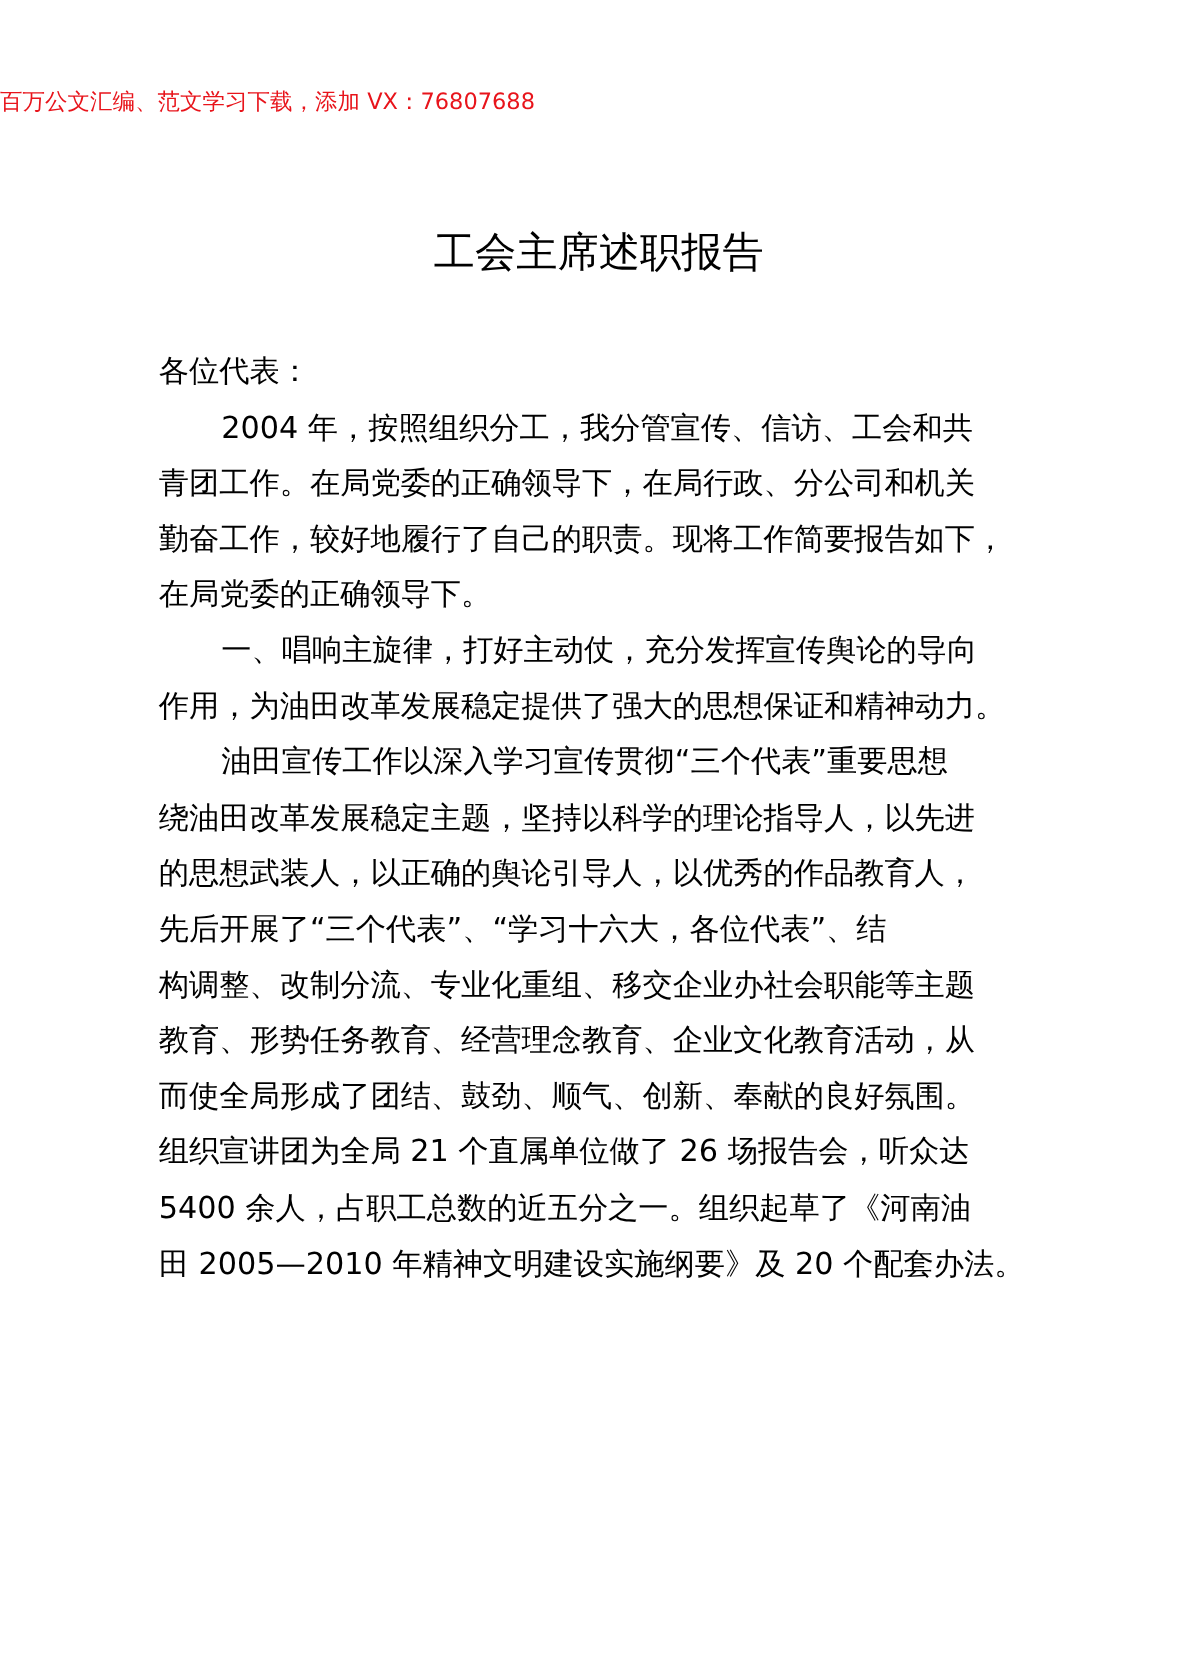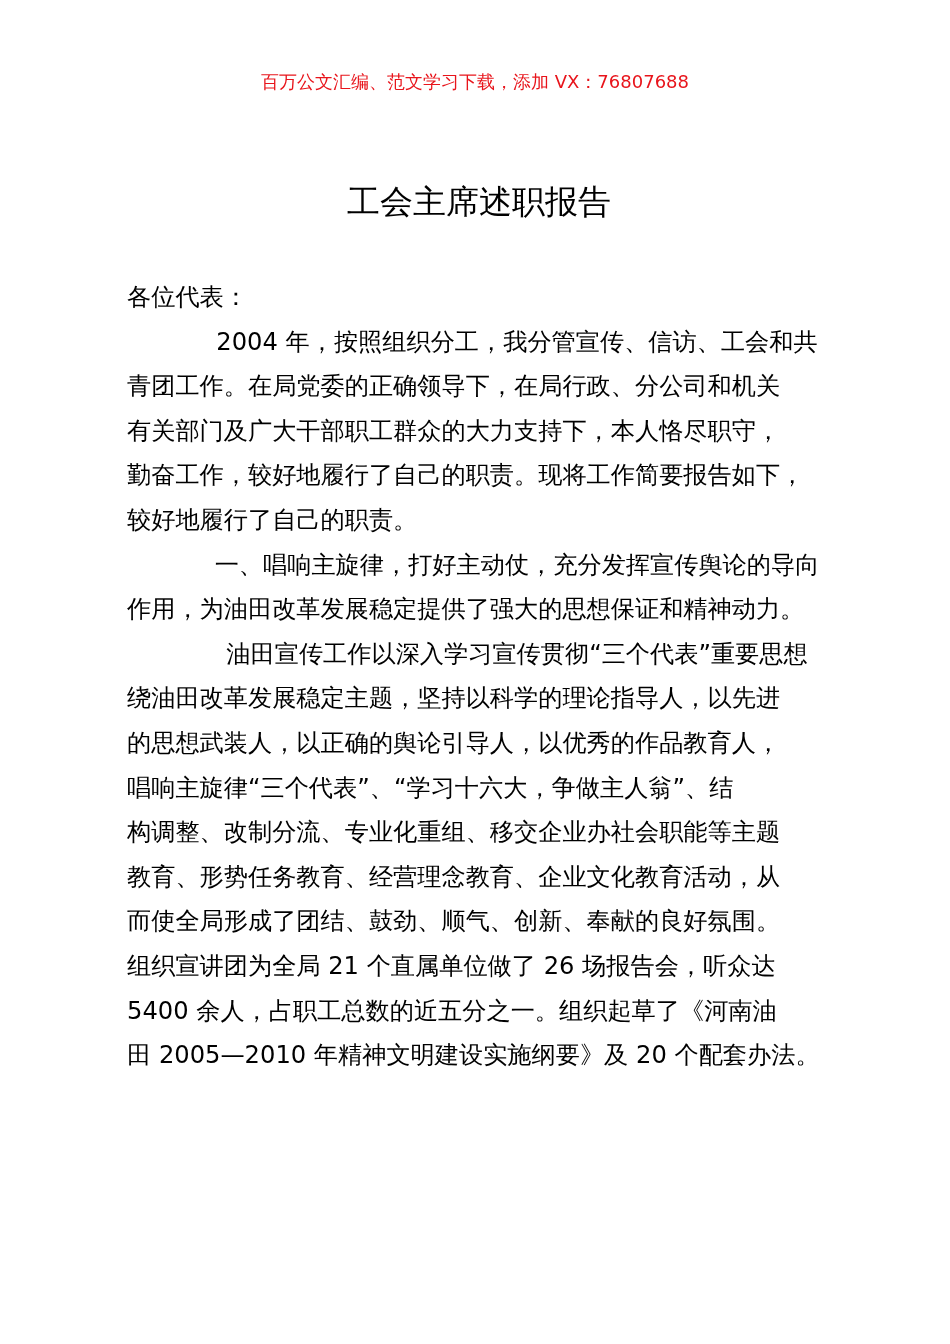--- a/index.html
+++ b/index.html
@@ -21,21 +21,21 @@
       top: 0;
       width: 950px;
       height: 1344px;
       background: #ffffff;
     }
     .header-note {
       position: absolute;
       top: 70px;
       left: 0;
       width: 950px;
-      text-align: center;
+      text-align: left;
       font-size: 18px;
       line-height: 24px;
       color: #e8141b;
       letter-spacing: 0px;
     }
     .doc-title {
       position: absolute;
       top: 180px;
       left: 0;
       width: 958px;
@@ -55,48 +55,46 @@
       line-height: 44.6px;
       color: #000000;
     }
     .line {
       display: block;
       white-space: nowrap;
       height: 44.6px;
     }
     .indent {
       padding-left: 50px;
-      text-align: center;
     }
   </style>
 </head>
 <body>
 
 <div class="page">
 
   <div class="header-note">百万公文汇编、范文学习下载，添加 VX：76807688</div>
 
   <h1 class="doc-title">工会主席述职报告</h1>
 
   <div class="body-text">
     <span class="line">各位代表：</span>
 
     <span class="line indent">2004 年，按照组织分工，我分管宣传、信访、工会和共</span>
     <span class="line">青团工作。在局党委的正确领导下，在局行政、分公司和机关</span>
-    <span class="line">有关部门及广大干部职工群众的大力支持下，本人恪尽职守，</span>
     <span class="line">勤奋工作，较好地履行了自己的职责。现将工作简要报告如下，</span>
-    <span class="line">较好地履行了自己的职责。</span>
+    <span class="line">在局党委的正确领导下。</span>
 
     <span class="line indent">一、唱响主旋律，打好主动仗，充分发挥宣传舆论的导向</span>
     <span class="line">作用，为油田改革发展稳定提供了强大的思想保证和精神动力。</span>
 
     <span class="line indent">油田宣传工作以深入学习宣传贯彻“三个代表”重要思想</span>
     <span class="line">绕油田改革发展稳定主题，坚持以科学的理论指导人，以先进</span>
     <span class="line">的思想武装人，以正确的舆论引导人，以优秀的作品教育人，</span>
-    <span class="line">唱响主旋律“三个代表”、“学习十六大，争做主人翁”、结</span>
+    <span class="line">先后开展了“三个代表”、“学习十六大，各位代表”、结</span>
     <span class="line">构调整、改制分流、专业化重组、移交企业办社会职能等主题</span>
     <span class="line">教育、形势任务教育、经营理念教育、企业文化教育活动，从</span>
     <span class="line">而使全局形成了团结、鼓劲、顺气、创新、奉献的良好氛围。</span>
     <span class="line">组织宣讲团为全局 21 个直属单位做了 26 场报告会，听众达</span>
     <span class="line">5400 余人，占职工总数的近五分之一。组织起草了《河南油</span>
     <span class="line">田 2005—2010 年精神文明建设实施纲要》及 20 个配套办法。</span>
   </div>
 
 </div>
 

